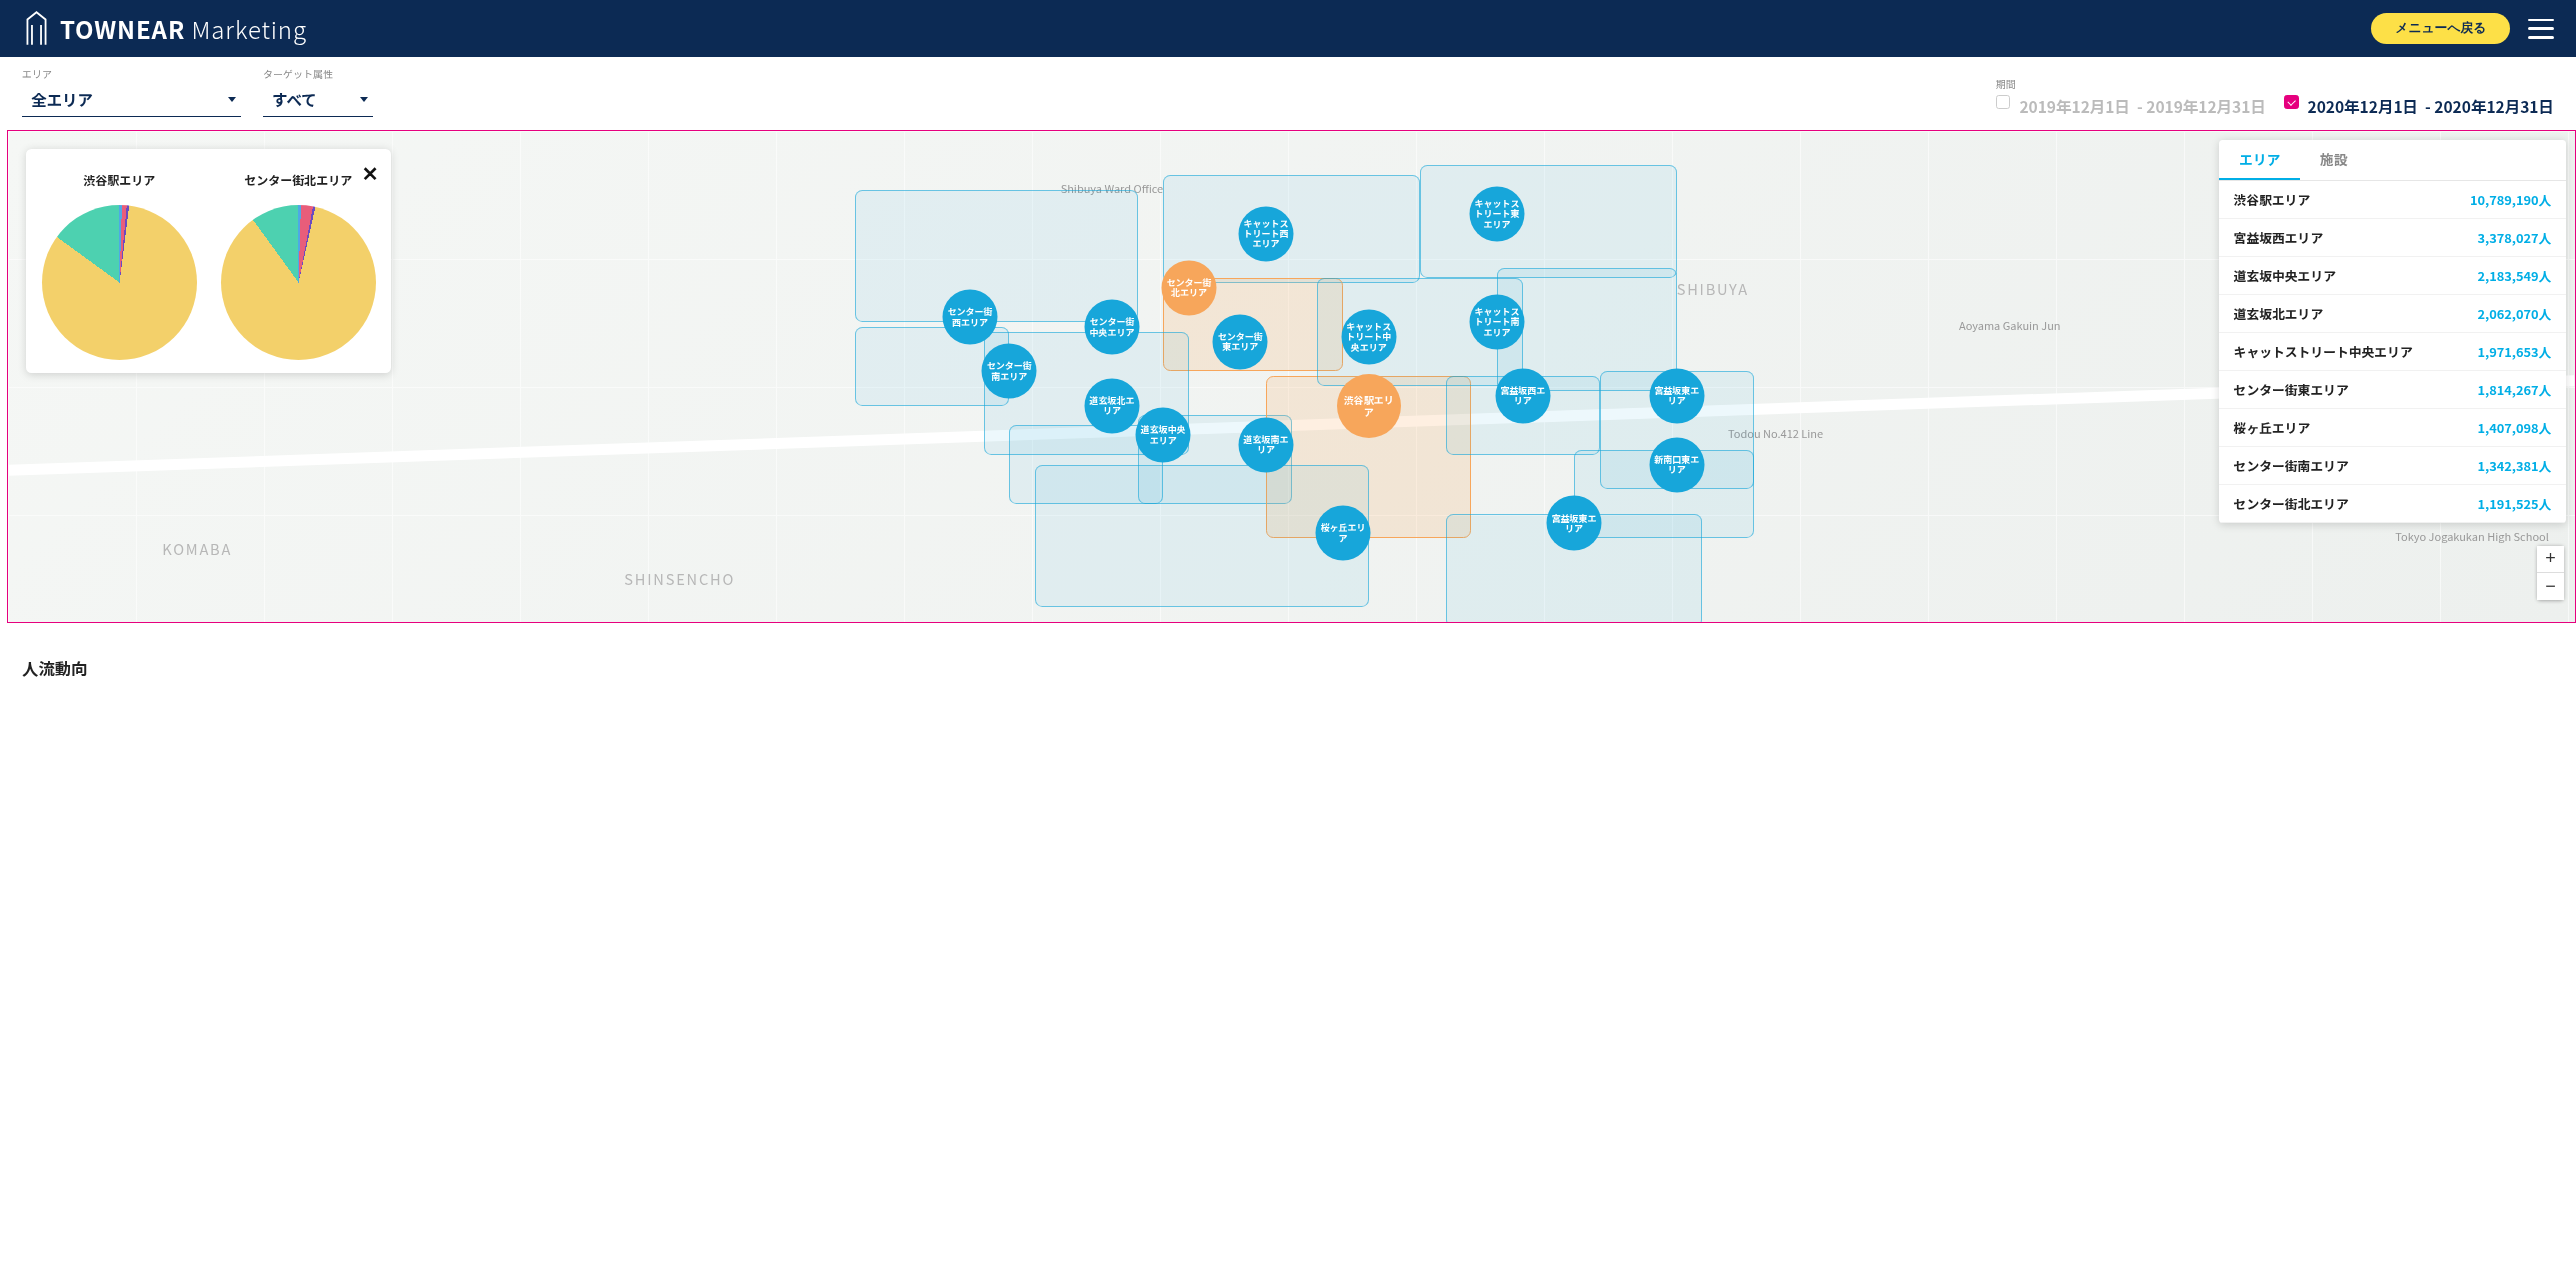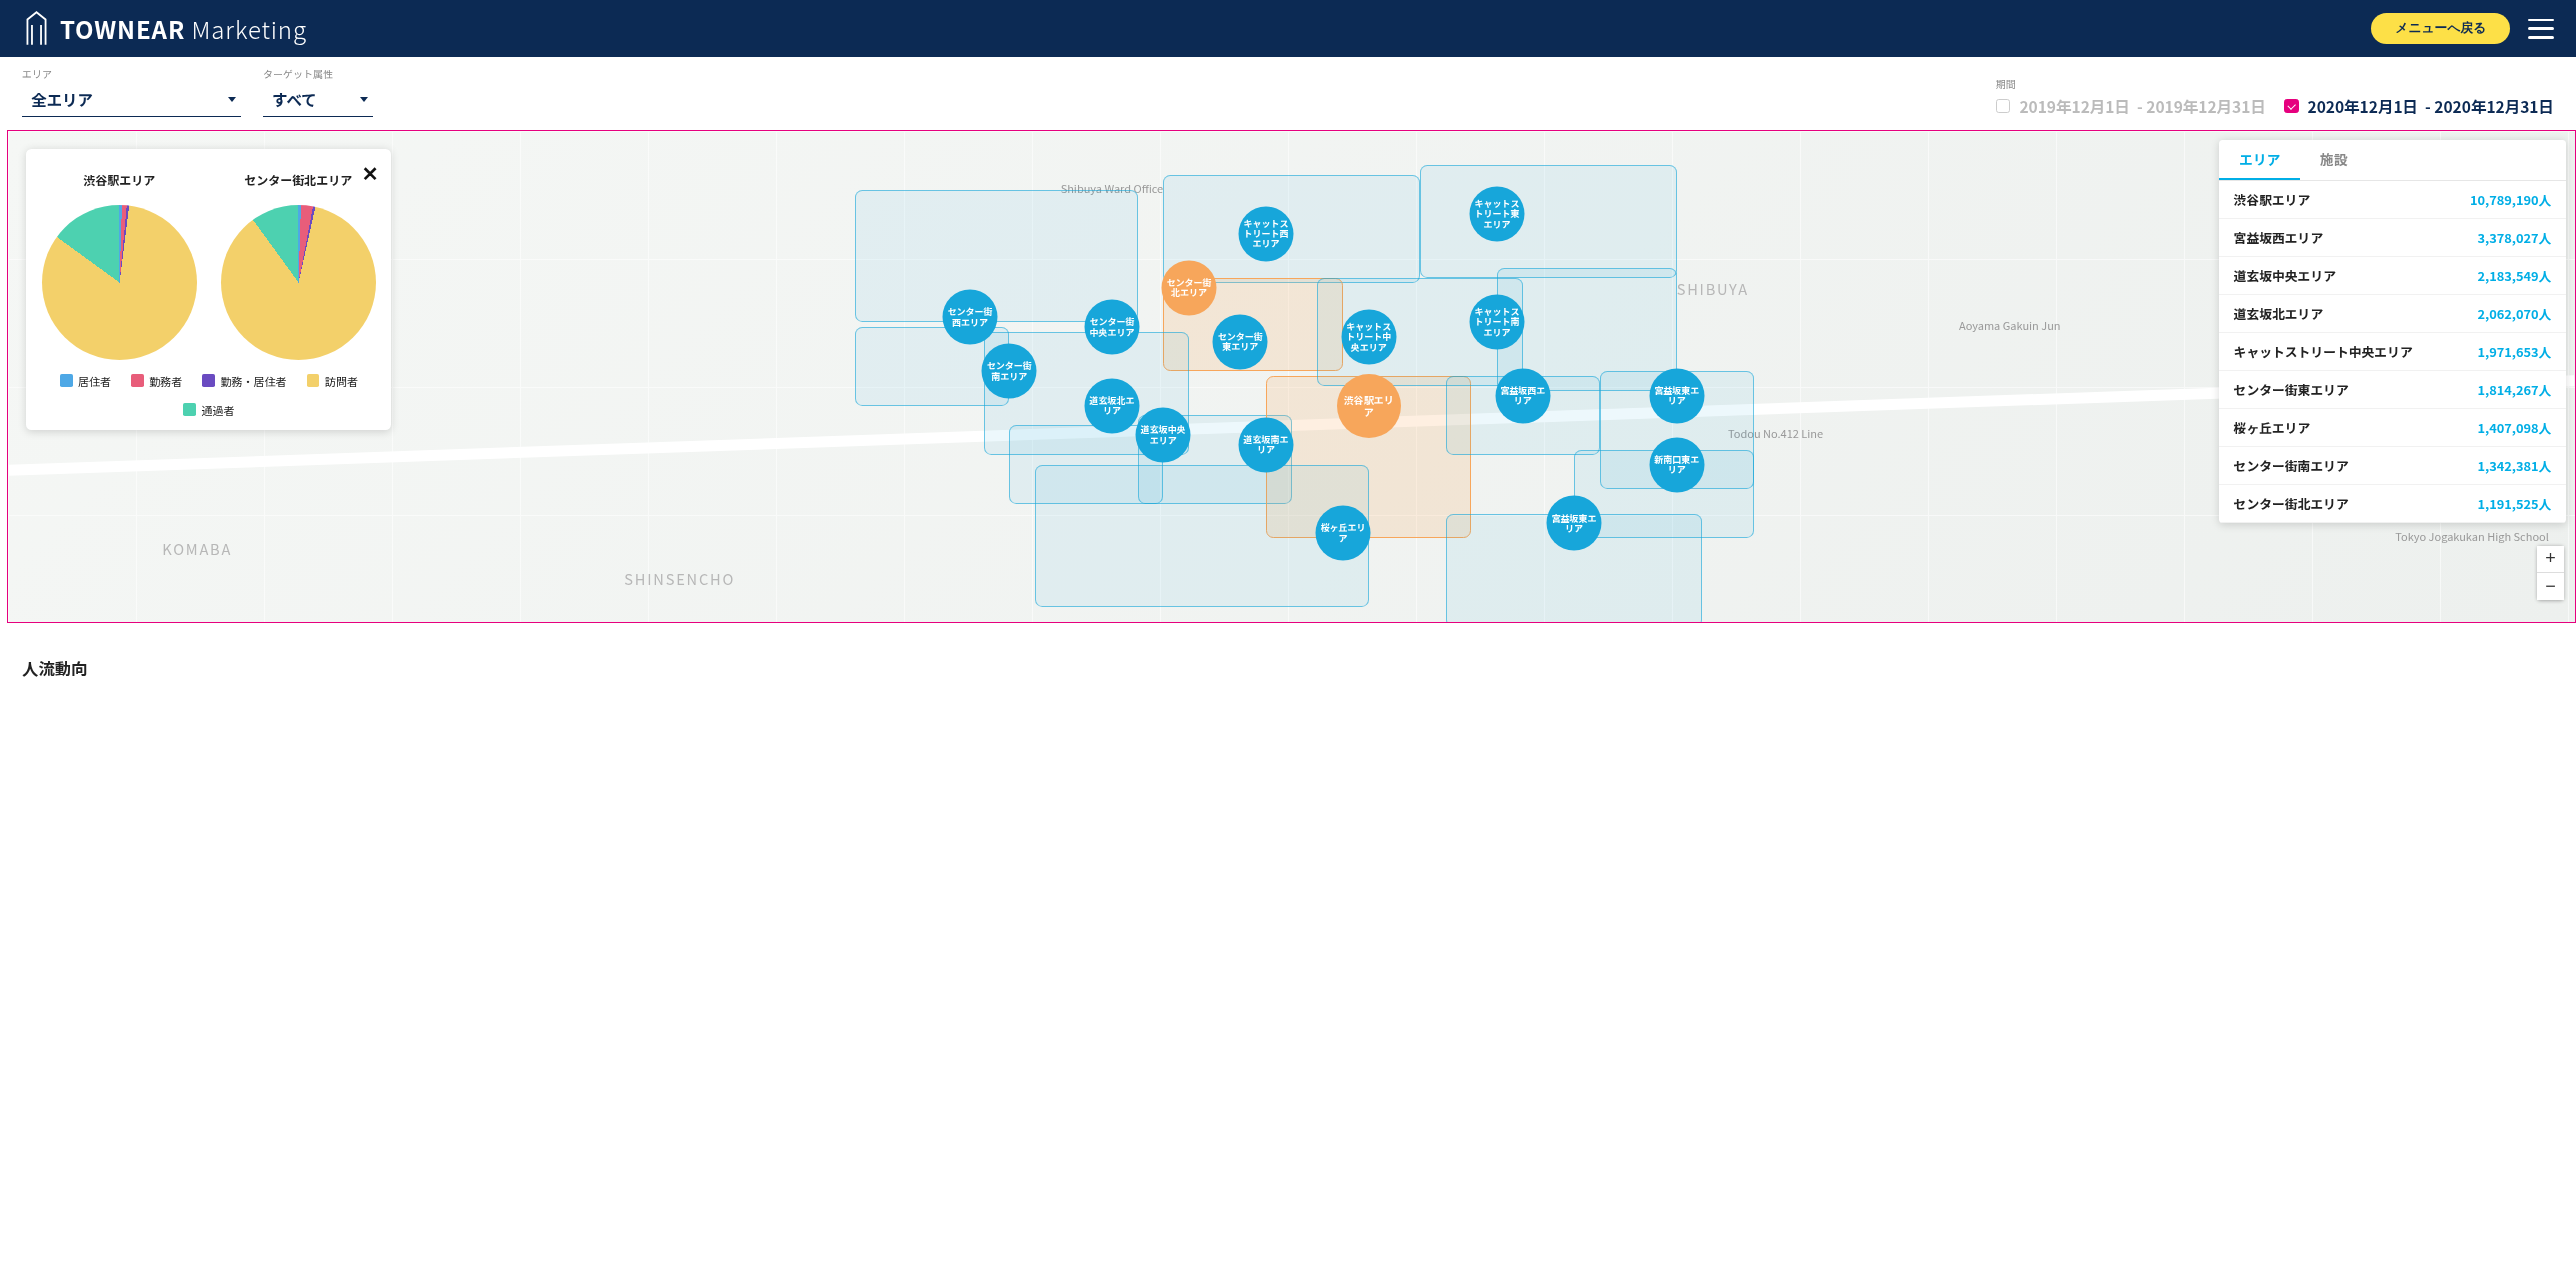--- a/index.html
+++ b/index.html
@@ -30,21 +30,21 @@
 
 .filters{display:flex;align-items:flex-end;padding:9px 22px 5.5px;gap:22px}
 .fgrp{display:flex;flex-direction:column;gap:3.7px}
 .flabel{font-size:10px;color:#888}
 .select{display:flex;align-items:center;justify-content:space-between;border-bottom:1.8px solid #0c2a54;padding:3.7px 5.5px 5.5px 9px;min-width:219px;cursor:pointer}
 .select.sm{min-width:110px}
 .select-val{font-size:15.5px;font-weight:700;color:#0c2a54}
 .caret{width:0;height:0;border-left:4.6px solid transparent;border-right:4.6px solid transparent;border-top:5.5px solid #0c2a54}
 .period{margin-left:auto;display:flex;flex-direction:column;gap:3.7px}
 .period-row{display:flex;align-items:center;gap:18px}
-.period-set{display:flex;align-items:center;gap:9px}
+.period-set{display:flex;align-items:flex-start;gap:9px}
 .chk{width:14.6px;height:14.6px;border-radius:2.7px;border:0.9px solid #ccc;display:inline-flex;align-items:center;justify-content:center;cursor:pointer}
 .chk.on{background:#e6007e;border-color:#e6007e}
 .chk.on::after{content:"";width:6.4px;height:3.7px;border-left:1.8px solid #fff;border-bottom:1.8px solid #fff;transform:rotate(-45deg);margin-top:-1.8px}
 .drange{font-size:15.5px;font-weight:700;color:#0c2a54}
 .drange.dim{color:#bbb}
 
 
 .maparea{position:relative;margin:7.3px 0 0 7.3px;height:493px;border:0.9px solid #e6007e;background:#f3f5f4;overflow:hidden}
 .mapbg{position:absolute;inset:0;background:linear-gradient(135deg,#f5f7f5 0%,#edf0ee 100%)}
 .mapbg::before{content:"";position:absolute;inset:0;background-image:
@@ -214,42 +214,20 @@
         <div class="pies" id="pies">
             <div class="pie-col">
               <div class="pie-title">渋谷駅エリア</div>
               <div class="pie" style="background: conic-gradient(rgb(78, 168, 230) 0deg, rgb(78, 168, 230) 1.8deg, rgb(232, 93, 122) 1.8deg, rgb(232, 93, 122) 5.4deg, rgb(106, 75, 193) 5.4deg, rgb(106, 75, 193) 7.2deg, rgb(243, 208, 106) 7.2deg, rgb(243, 208, 106) 306deg, rgb(77, 209, 176) 306deg, rgb(77, 209, 176) 360deg);"></div>
             </div>
             <div class="pie-col">
               <div class="pie-title">センター街北エリア</div>
               <div class="pie" style="background: conic-gradient(rgb(78, 168, 230) 0deg, rgb(78, 168, 230) 1.8deg, rgb(232, 93, 122) 1.8deg, rgb(232, 93, 122) 10.8deg, rgb(106, 75, 193) 10.8deg, rgb(106, 75, 193) 12.6deg, rgb(243, 208, 106) 12.6deg, rgb(243, 208, 106) 324deg, rgb(77, 209, 176) 324deg, rgb(77, 209, 176) 360deg);"></div>
             </div>
           </div>
-        <div class="legend" id="legend">
-            <div class="lg-item">
-              <span class="lg-swatch" style="background: rgb(78, 168, 230);"></span>
-              <span>居住者</span>
-            </div>
-            <div class="lg-item">
-              <span class="lg-swatch" style="background: rgb(232, 93, 122);"></span>
-              <span>勤務者</span>
-            </div>
-            <div class="lg-item">
-              <span class="lg-swatch" style="background: rgb(106, 75, 193);"></span>
-              <span>勤務・居住者</span>
-            </div>
-            <div class="lg-item">
-              <span class="lg-swatch" style="background: rgb(243, 208, 106);"></span>
-              <span>訪問者</span>
-            </div>
-            <div class="lg-item">
-              <span class="lg-swatch" style="background: rgb(77, 209, 176);"></span>
-              <span>通過者</span>
-            </div>
-          </div>
       </div>
 
       <div class="panel">
         <div class="ptabs" id="ptabs">
             <div class="ptab active">エリア</div>
             <div class="ptab">施設</div>
           </div>
         <div class="plist" id="plist">
             <div class="prow">
               <span class="prow-name">渋谷駅エリア</span>

